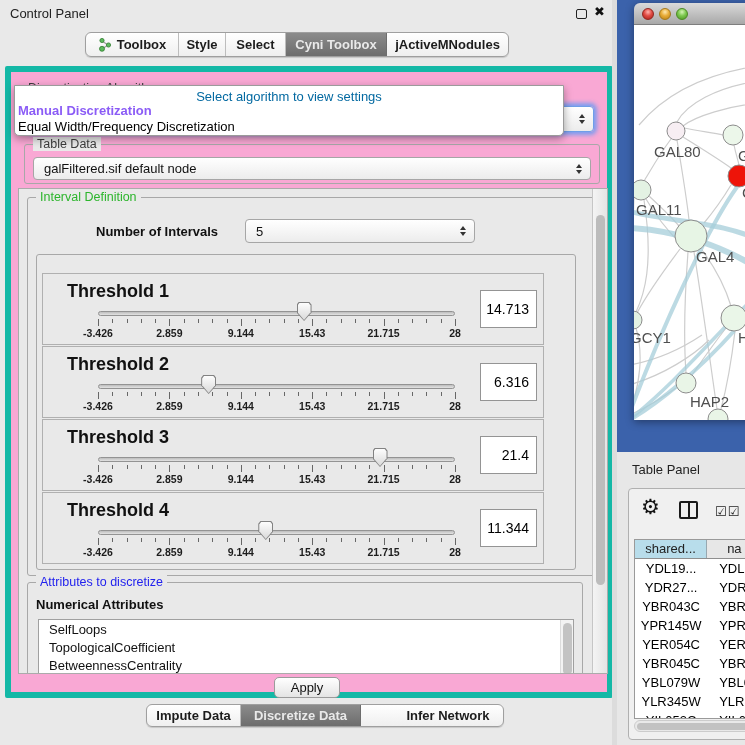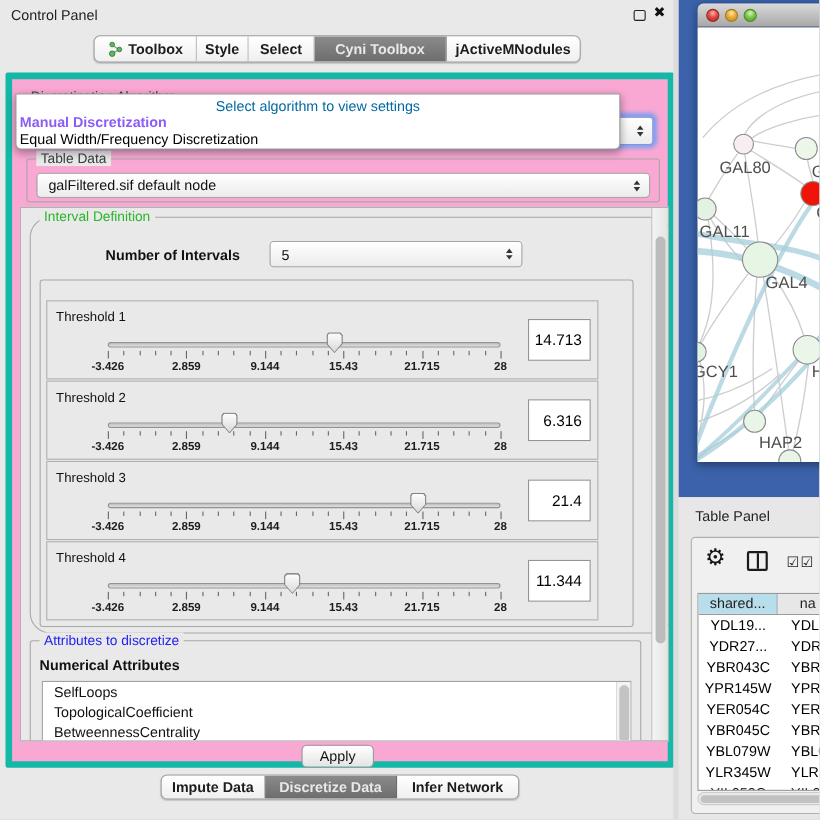--- a/index.html
+++ b/index.html
@@ -38,21 +38,21 @@
          border-radius:0 0 5px 5px;box-shadow:0 3px 8px rgba(0,0,0,.35);}
   .popup .ph{position:absolute;top:3px;left:0;right:0;text-align:center;font-size:13px;color:#0369a1;}
   .popup .it1{position:absolute;top:17px;left:3px;font-size:13px;font-weight:700;color:#8b5cf6;}
   .popup .it2{position:absolute;top:33px;left:3px;font-size:13px;color:#000;}
   
   .scrollpane{left:12px;top:182px;width:590px;height:486px;border:1px solid #ababab;background:#e9e9e9;overflow:hidden;}
   .vsb{position:absolute;right:0;top:0;bottom:0;width:15px;background:linear-gradient(90deg,#f4f4f4,#e4e4e4);border-left:1px solid #c6c6c6;}
   .vsb .th{position:absolute;left:2.5px;width:9px;border-radius:5px;background:#bcbcbc;}
   
   .thr{position:absolute;left:5px;width:502px;height:72px;border:1px solid #b0b0b0;background:#e9e9e9;}
-  .thr .tl{position:absolute;left:8px;top:7px;font-size:12px;font-weight:400;color:#111;}
+  .thr .tl{position:absolute;left:24px;top:7px;font-size:18px;font-weight:700;color:#111;}
   .track{position:absolute;left:55px;top:37px;width:357px;height:5px;border:1px solid #939393;border-radius:3px;
          background:linear-gradient(#bdbdbd,#e3e3e3);}
   .thumb{position:absolute;top:28px;width:15px;height:19px;}
   .thumb .o,.thumb .i{position:absolute;clip-path:polygon(14% 0,86% 0,100% 14%,100% 55%,50% 100%,0 55%,0 14%);}
   .thumb .o{inset:0;background:#828282;}
   .thumb .i{left:1px;right:1px;top:1px;bottom:1px;background:linear-gradient(#fdfdfd,#d9d9d9);}
   .tick{position:absolute;width:1px;background:#676767;}
   .ticklab{position:absolute;top:53px;transform:translateX(-50%);font-size:10.5px;font-weight:700;color:#1d1d1d;white-space:nowrap;}
   .vbox{position:absolute;left:437px;top:16px;width:57px;height:38px;background:#fff;border:1px solid #949494;
         font-size:14px;color:#000;text-align:right;padding-right:7px;line-height:36px;}
@@ -113,21 +113,21 @@
         <circle cx="10.5" cy="8" r="2.1" fill="#5cb85c" stroke="#2e7d2e" stroke-width=".8"></circle>
       </svg>
       <span>Toolbox</span>
     </div>
     <div class="s" style="width:47px;">
       <span>Style</span>
     </div>
     <div class="s" style="width:60px;">
       <span>Select</span>
     </div>
-    <div class="s sel" style="width:120px;">
+    <div class="s sel" style="width:101px;">
       <span>Cyni Toolbox</span>
     </div>
     <div class="s" style="width:121px;">
       <span>jActiveMNodules</span>
     </div>
   </div>
 
   <div class="abs panel">
 
     <div class="abs" style="left:17px;top:9px;font-size:12.5px;color:#3c3c3c;">Discretization Algorithm</div>
@@ -144,21 +144,21 @@
         <span>galFiltered.sif default node</span>
         <div class="stepper">
             <div class="up"></div>
             <div class="dn"></div>
           </div>
       </div>
     </div>
 
     <div class="abs scrollpane" style="left:7px;top:116px;">
 
-      <div class="grp" style="left:8px;top:8px;width:584px;height:379px;border-radius:19px;">
+      <div class="grp" style="left:8px;top:8px;width:584px;height:379px;">
         <span class="gt green">Interval Definition</span>
 
         <div class="abs" style="left:68px;top:26px;font-size:13px;font-weight:700;color:#111;">Number of Intervals</div>
         <div class="combo" style="left:217px;top:21px;width:230px;height:24px;">
           <span>5</span>
           <div class="stepper">
               <div class="up"></div>
               <div class="dn"></div>
             </div>
         </div>
@@ -353,21 +353,21 @@
     <div class="btn" style="left:263px;top:605px;width:66px;height:21px;line-height:19px;">Apply</div>
   </div>
 
   <div class="abs seg" style="left:146px;top:704px;height:23px;">
     <div class="s" style="width:94px;">
       <span>Impute Data</span>
     </div>
     <div class="s sel" style="width:120px;">
       <span>Discretize Data</span>
     </div>
-    <div class="s" style="width:110px;">
+    <div class="s" style="width:110px;margin-left:32px;">
       <span>Infer Network</span>
     </div>
   </div>
 
   <div class="abs popup">
     <div class="ph">Select algorithm to view settings</div>
     <div class="it1">Manual Discretization</div>
     <div class="it2">Equal Width/Frequency Discretization</div>
   </div>
 

